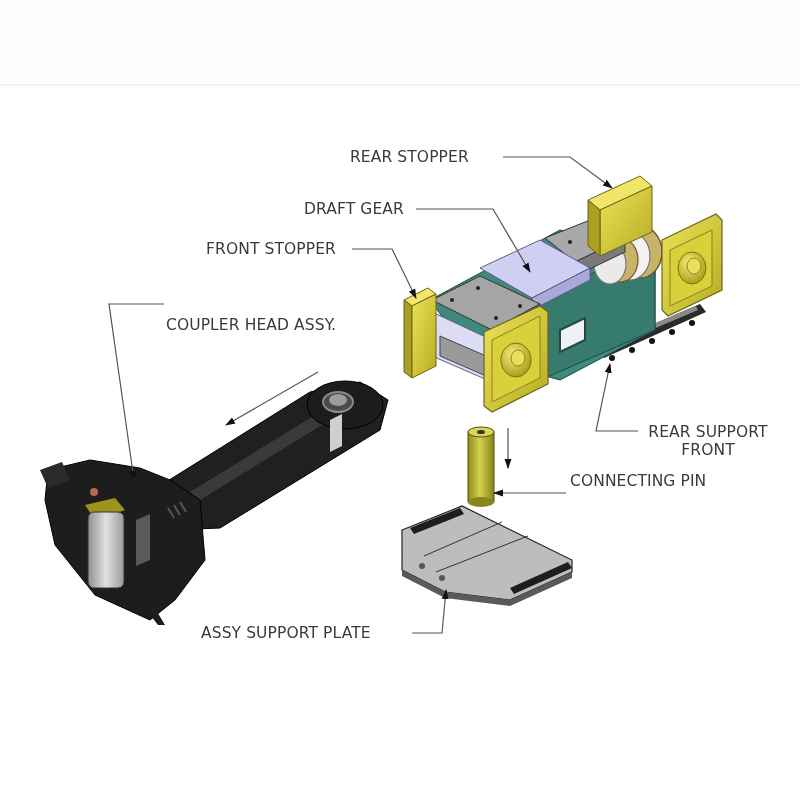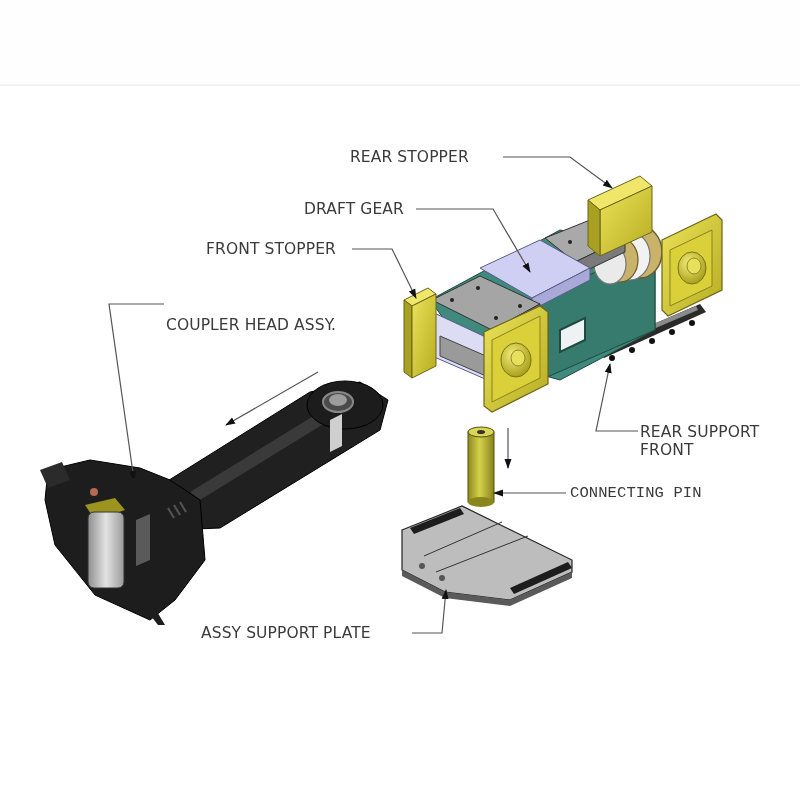--- a/index.html
+++ b/index.html
@@ -3,21 +3,21 @@
 <meta charset="utf-8">
 <style>
   html, body { margin: 0; padding: 0; background: #ffffff; }
   body { width: 800px; height: 800px; position: relative; overflow: hidden;
          font-family: "DejaVu Sans", "Liberation Sans", sans-serif; }
   .top-band { position: absolute; left: 0; top: 0; width: 800px; height: 84px; background: #fefefe; }
   .top-rule { position: absolute; left: 0; top: 84px; width: 800px; height: 2px; background: #f3f3f3; }
   #diagram { position: absolute; left: 0; top: 0; }
   .lbl { position: absolute; font-size: 15.5px; color: #3a3a3a; letter-spacing: 0.1px;
          white-space: nowrap; line-height: 18px; }
-  .lbl.center { text-align: left; }
+  .lbl.center { text-align: center; }
 </style>
 </head>
 <body>
 
 <div class="top-band"></div>
 <div class="top-rule"></div>
 
 <svg id="diagram" width="800" height="800" viewBox="0 0 800 800">
   <defs>
     <marker id="arrowhead" markerWidth="10" markerHeight="10" refX="9" refY="5" orient="auto" markerUnits="userSpaceOnUse">
@@ -185,14 +185,14 @@
 </svg>
 
 <div class="lbl" style="left:350px; top:148px;">REAR STOPPER</div>
 <div class="lbl" style="left:304px; top:200px;text-align:center;">DRAFT GEAR</div>
 <div class="lbl" style="left:206px; top:240px;">FRONT STOPPER</div>
 <div class="lbl" style="left:166px; top:295px;margin-top:21px;">COUPLER HEAD ASSY.</div>
 <div class="lbl center" style="left:640px; top:423px; width:136px;">
   <div>REAR SUPPORT</div>
   <div>FRONT</div>
 </div>
-<div class="lbl" style="left:570px; top:484px;font-family:Liberation Mono, monospace;">CONNECTING PIN</div>
+<div class="lbl" style="left:570px; top:472px;">CONNECTING PIN</div>
 <div class="lbl" style="left:201px; top:624px;">ASSY SUPPORT PLATE</div>
 
 </body></html>

